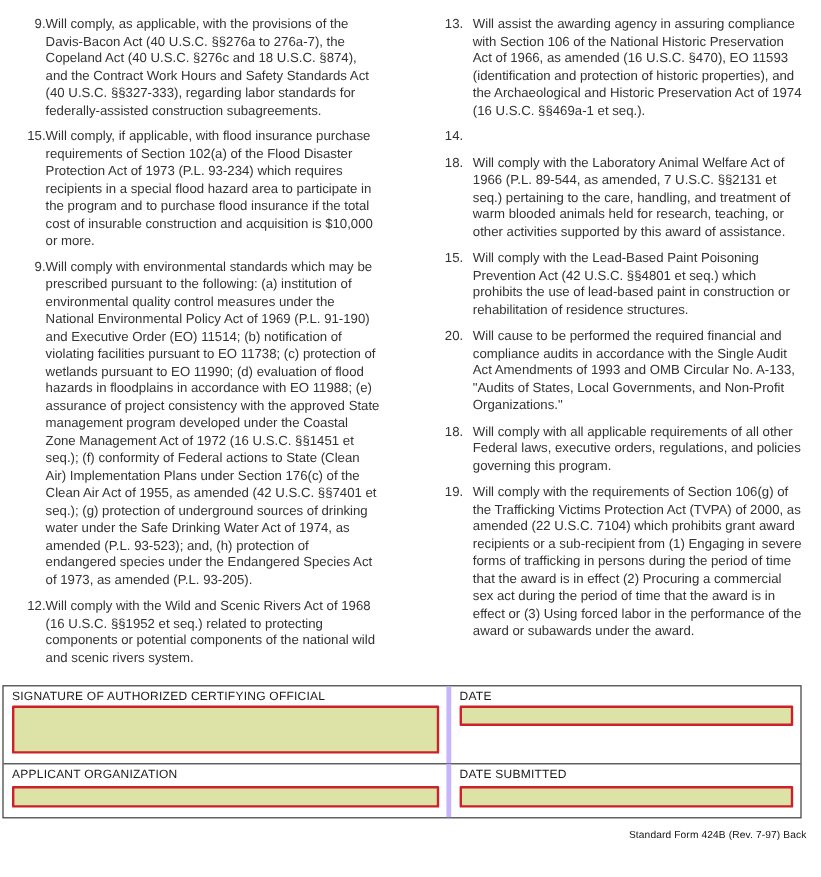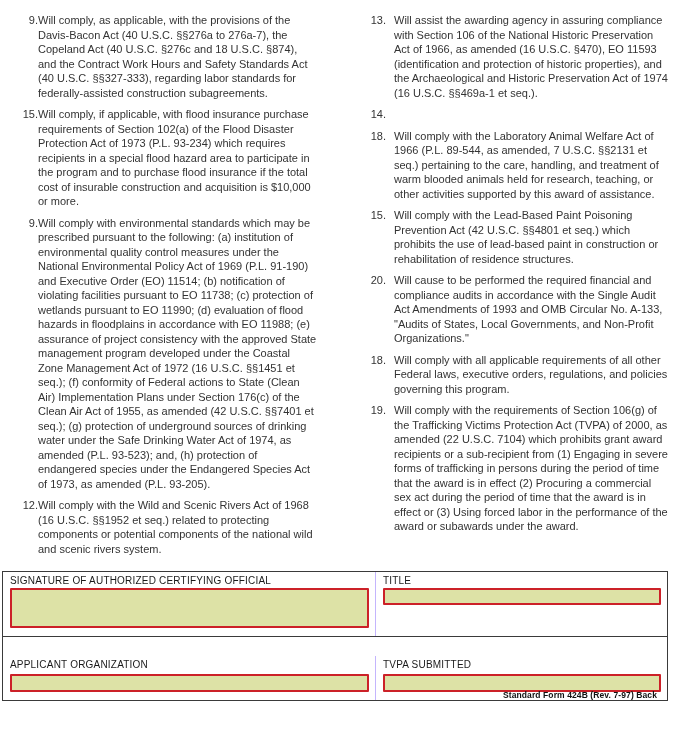--- a/index.html
+++ b/index.html
@@ -53,28 +53,28 @@
     left:2px;
     width:666px;
     box-sizing:border-box;
     border:1px solid #3a3a3a;
     background:#fff;
   }
   .form-row{
     display:flex;
   }
   .form-row.row-1{height:64px;border-bottom:1px solid #3a3a3a;}
-  .form-row.row-2{height:44px;margin-top:19px;}
+  .form-row.row-2{height:44px;}
   .form-cell{
     box-sizing:border-box;
     padding:3px 6px 0 7px;
   }
   .cell-left{
     width:373px;
-    border-right:1px solid #c4b5fd;
+    border-right:4px solid #c4b5fd;
   }
   .cell-right{flex:1;}
   .cell-label{
     display:block;
     font-size:10px;
     color:#1a1a1a;
     letter-spacing:.2px;
     white-space:nowrap;
   }
   .field{
@@ -89,23 +89,23 @@
     font-size:11px;
     color:#222;
     outline:none;
   }
   .field-signature{height:40px;margin-top:2px;}
   .field-title{height:17px;margin-top:2px;}
   .field-short{height:18px;margin-top:4px;}
   .page-footer{
     position:absolute;
     top:690px;
-    right:27px;
+    right:12px;
     font-size:8.5px;
-    font-weight:bold;
+    font-weight:normal;
     color:#111;
     letter-spacing:.1px;
   }
 </style>
 </head>
 <body>
 
 <div class="page">
 
   <div class="columns">
@@ -161,31 +161,31 @@
 
   </div>
 
   <div class="form-table">
     <div class="form-row row-1">
       <div class="form-cell cell-left">
         <span class="cell-label">SIGNATURE OF AUTHORIZED CERTIFYING OFFICIAL</span>
         <input type="text" class="field field-signature" value="" style="">
       </div>
       <div class="form-cell cell-right">
-        <span class="cell-label">TITLE</span>
+        <span class="cell-label">DATE</span>
         <input type="text" class="field field-title" value="" style="">
       </div>
     </div>
     <div class="form-row row-2">
       <div class="form-cell cell-left">
         <span class="cell-label">APPLICANT ORGANIZATION</span>
         <input type="text" class="field field-short" value="" style="">
       </div>
       <div class="form-cell cell-right">
-        <span class="cell-label">TVPA SUBMITTED</span>
+        <span class="cell-label">DATE SUBMITTED</span>
         <input type="text" class="field field-short" value="" style="">
       </div>
     </div>
   </div>
 
   <div class="page-footer">Standard Form 424B (Rev. 7-97) Back</div>
 
 </div>
 
 </body></html>

